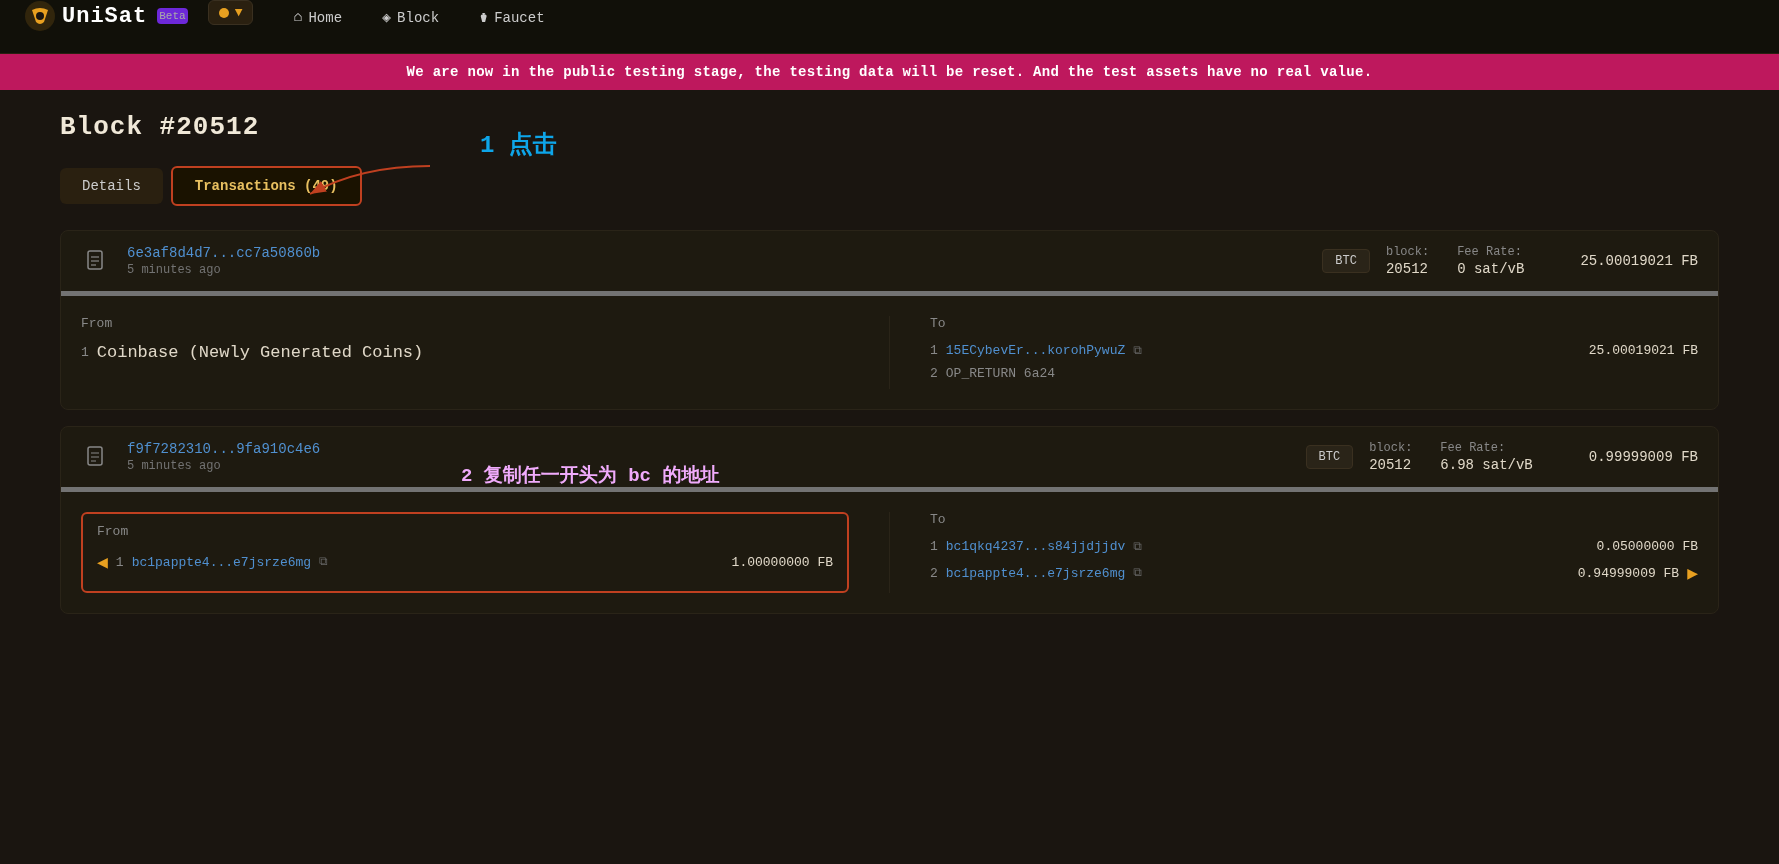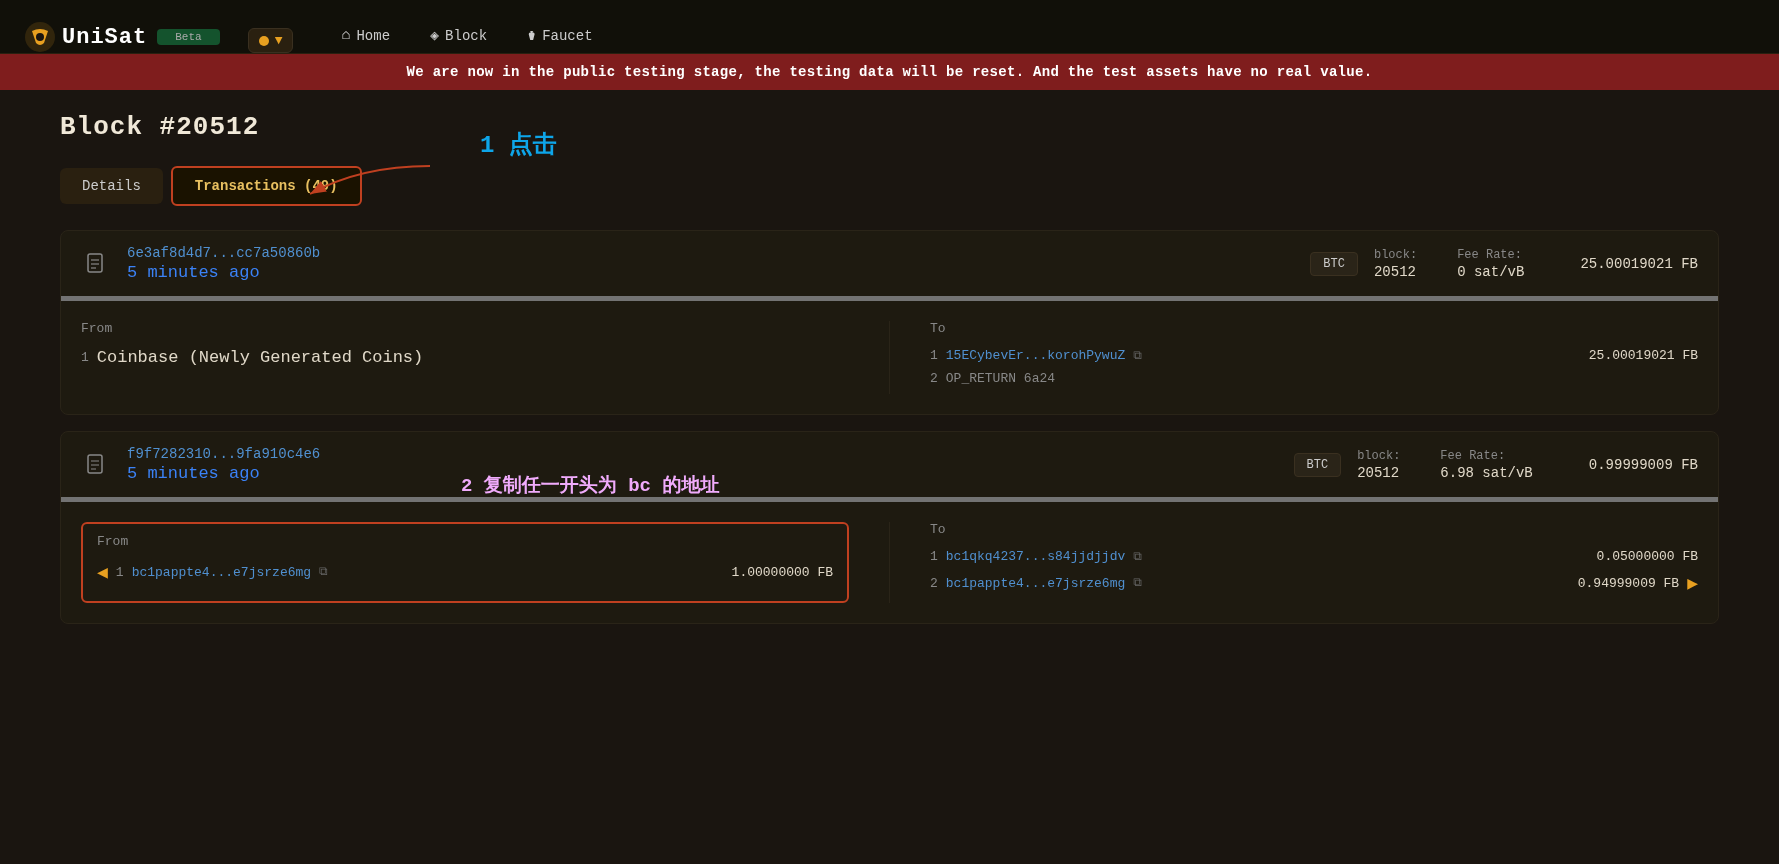--- a/index.html
+++ b/index.html
@@ -10,47 +10,47 @@
       font-size: 14px;
       min-height: 864px;
       width: 1779px;
       overflow-x: hidden;
     }
 
     
     .navbar {
       background-color: #111009;
       display: flex;
-      align-items: flex-end;
+      align-items: flex-start;
       padding: 0 24px;
       height: 54px;
       border-bottom: 1px solid #2a2010;
-      gap: 8px;
+      gap: 0;
     }
     .nav-logo {
       display: flex;
       align-items: center;
       gap: 6px;
       margin-right: 10px;
     }
     .nav-logo-icon {
       width: 32px;
       height: 32px;
     }
     .nav-logo-text {
       font-size: 22px;
       font-weight: bold;
       color: #fff;
       letter-spacing: 1px;
     }
     .nav-beta {
-      background: #14532d;
+      background: #6d28d9;
       color: #aaa;
       font-size: 11px;
-      padding: 2px 18px;
+      padding: 2px 2px;
       border-radius: 4px;
       margin-left: 4px;
     }
     .nav-network {
       display: flex;
       align-items: center;
       background: #2a2010;
       border: 1px solid #3a3020;
       border-radius: 6px;
       padding: 4px 10px;
@@ -96,21 +96,21 @@
       padding: 8px 16px;
       color: #888;
       font-family: inherit;
       font-size: 13px;
       width: 420px;
       outline: none;
     }
 
     
     .banner {
-      background: #7f1d1d;
+      background: #be185d;
       text-align: center;
       padding: 10px 20px;
       color: #fff;
       font-size: 14px;
       font-weight: bold;
       letter-spacing: 0.3px;
     }
 
     
     .main {
@@ -181,35 +181,35 @@
     .tx-info {
       flex: 1;
     }
     .tx-hash {
       color: #5090d0;
       font-size: 14px;
       cursor: pointer;
       text-decoration: none;
     }
     .tx-time {
-      color: #3b82f6;
-      font-size: 17px;
+      color: #737373;
+      font-size: 12px;
       margin-top: 2px;
     }
     .tx-badge {
       background: #2a2418;
       border: 1px solid #3a3020;
       color: #ccc;
       padding: 4px 12px;
       border-radius: 4px;
       font-size: 12px;
     }
     .tx-meta {
       display: flex;
-      gap: 40px;
+      gap: 28px;
       align-items: center;
       margin-left: auto;
     }
     .tx-meta-item {
       display: flex;
       flex-direction: column;
       align-items: flex-start;
     }
     .tx-meta-label {
       color: #888;

